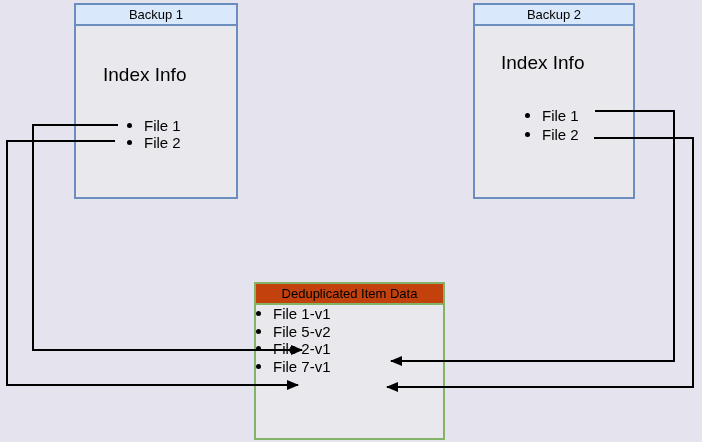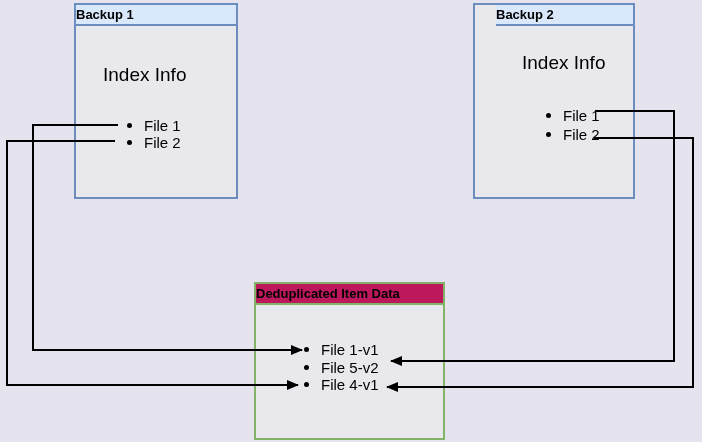--- a/index.html
+++ b/index.html
@@ -11,54 +11,55 @@
     color: #000;
     overflow: hidden;
   }
   .box {
     position: absolute;
     border: 2px solid;
     background: #e9e8ec;
     z-index: 1;
   }
   .box-header {
-    font-weight: bold;
+    font-weight: normal;
     font-size: 13px;
+    text-align: center;
     line-height: 19px;
     height: 21px;
     border-bottom: 2px solid;
     white-space: nowrap;
   }
   .blue  { border-color: #6c8ebf; }
   .blue  .box-header { background: #dae8fc; border-color: #6c8ebf; }
   .green { border-color: #82b366; }
-  .green .box-header { background: #be185d; border-color: #82b366; }
+  .green .box-header { background: #c2410c; border-color: #82b366; }
 
   #backup1 { left: 74px;  top: 3px;   width: 164px; height: 196px; }
-  #backup2 { left: 473px; top: 3px;   width: 162px; height: 196px; padding-left: 21px; }
+  #backup2 { left: 473px; top: 3px;   width: 162px; height: 196px; }
   #dedup   { left: 254px; top: 282px; width: 191px; height: 158px; }
 
   .subtitle { font-size: 19px; line-height: 21px; }
   #backup1 .subtitle { margin: 38px 0 0 27px; }
   #backup2 .subtitle { margin: 26px 0 0 26px; }
 
   ul.file-list { list-style: none; font-size: 15px; }
   ul.file-list li { white-space: nowrap; }
   ul.file-list li::before {
     content: "";
     display: inline-block;
     width: 5px; height: 5px;
     border-radius: 50%;
     background: #000;
     margin-right: 12px;
     vertical-align: 3px;
   }
   #backup1 ul.file-list { margin-top: 33px; padding-left: 51px; line-height: 16.5px; }
   #backup2 ul.file-list { margin-top: 33px; padding-left: 50px; line-height: 19px; }
-  #dedup   ul.file-list { margin-top: 36px; padding-left: 48px; line-height: 17.5px; }
+  #dedup   ul.file-list { line-height: 17.5px; }
 
   svg.connections {
     position: absolute;
     left: 0; top: 0;
     width: 702px; height: 442px;
     z-index: 5;
     pointer-events: none;
   }
   svg.connections polyline {
     fill: none;
@@ -103,16 +104,17 @@
       </ul>
   </div>
 </div>
 
 <div class="box green" id="dedup">
   <div class="box-header">Deduplicated Item Data</div>
   <div class="box-body">
     <ul class="file-list">
         <li>File 1-v1</li>
         <li>File 5-v2</li>
-        <li>File 4-v1</li>
+        <li>File 2-v1</li>
+        <li>File 7-v1</li>
       </ul>
   </div>
 </div>
 
 </body></html>

